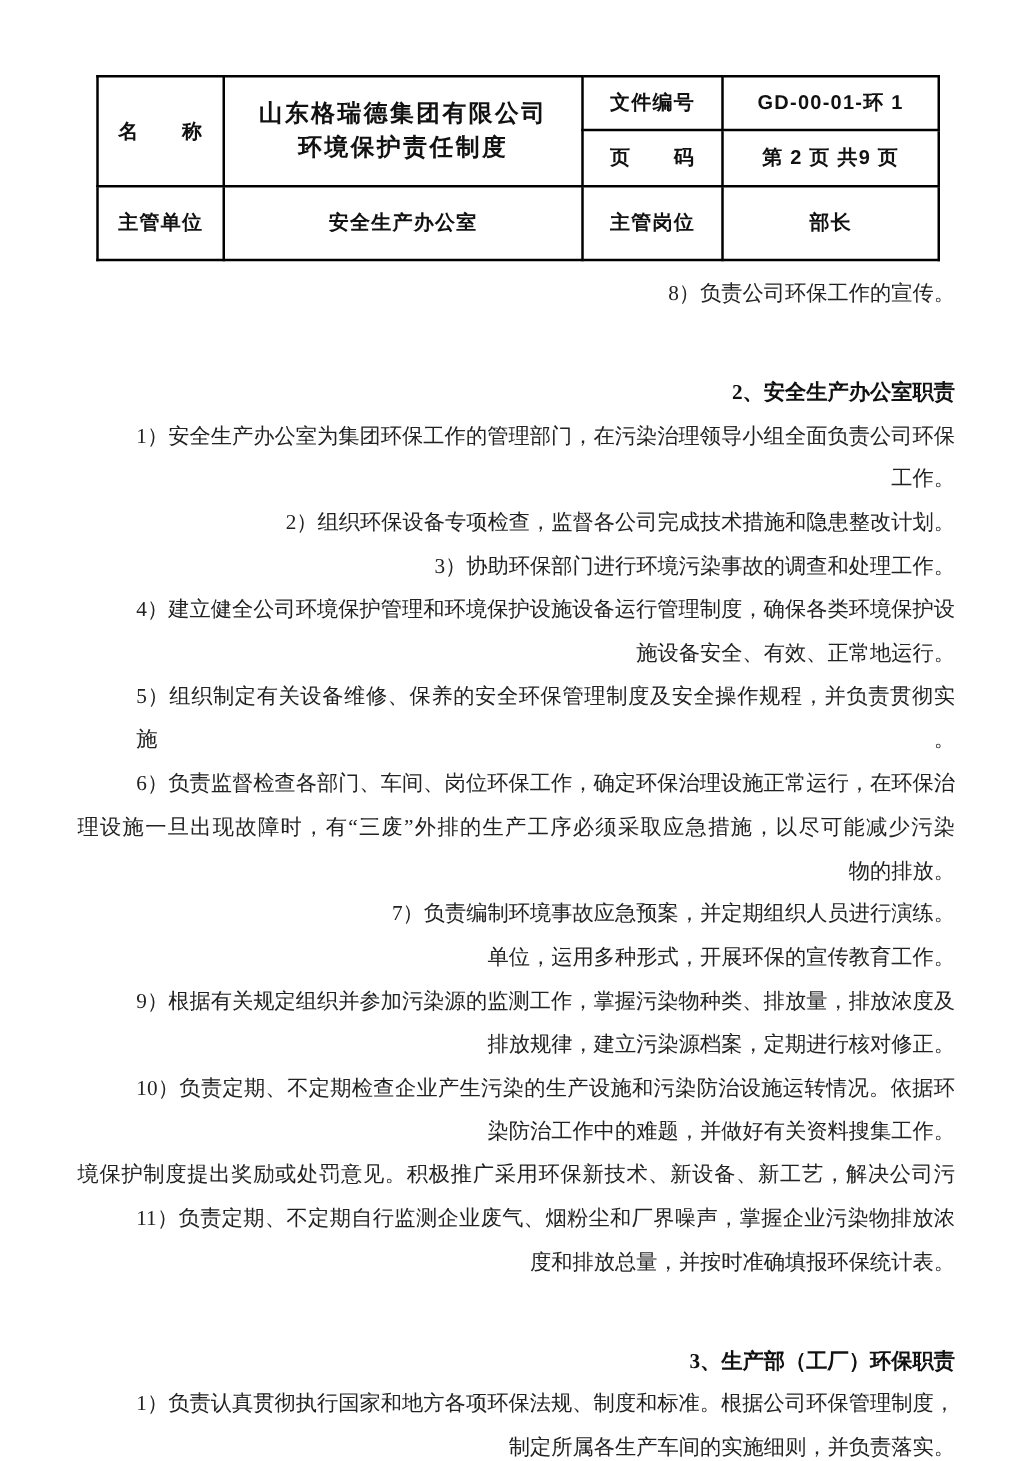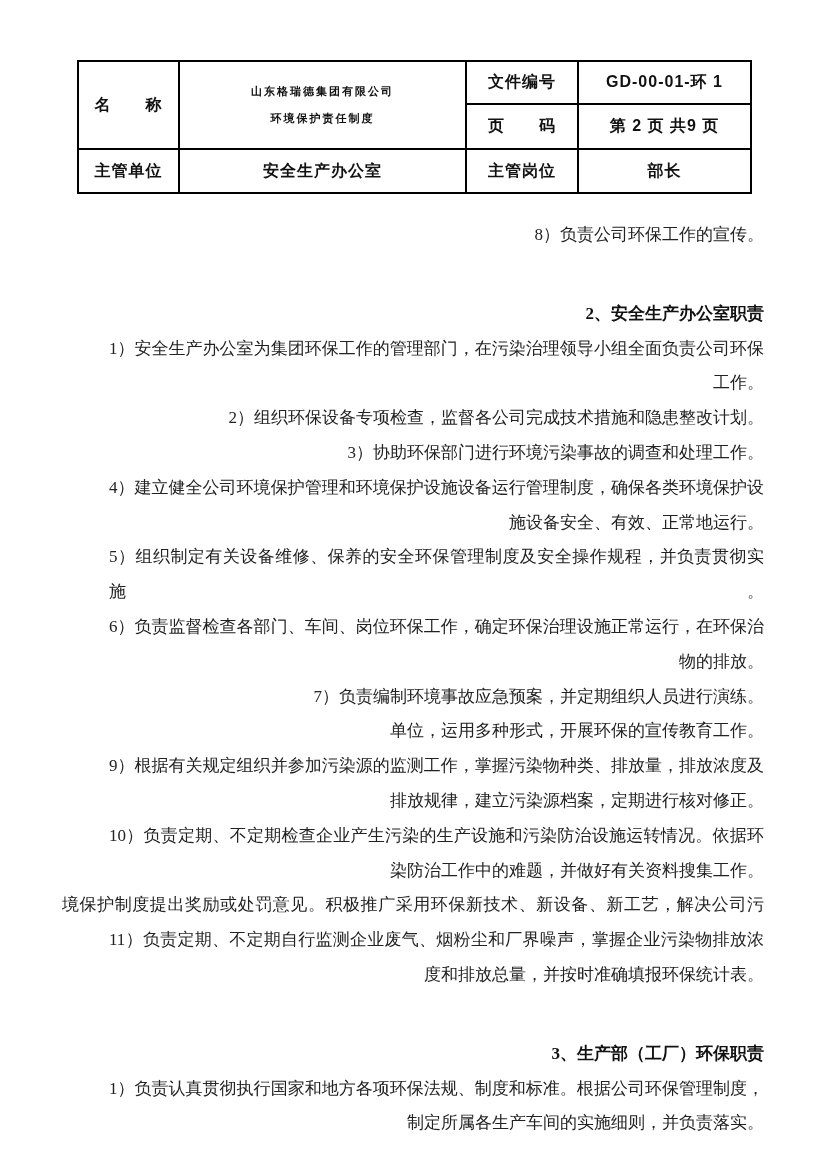--- a/index.html
+++ b/index.html
@@ -19,21 +19,21 @@
     color:#111111;
   }
   table.hdr td{
     border:2px solid #000000;
     text-align:center;vertical-align:middle;
     font-weight:700;font-size:16px;
     letter-spacing:1px;
     padding:0 2px;
   }
   td.namecell div{
-    font-size:11px;letter-spacing:2px;line-height:27px;
+    font-size:19px;letter-spacing:2px;line-height:27px;
   }
   td.docno{font-size:15px;letter-spacing:1px;}
   
   .docbody{
     position:absolute;left:62px;top:218px;width:702px;
     font-size:17px;line-height:34.8px;color:#222222;
   }
   .ln{text-align:right;}
   .pf{padding-left:47px;}
   .hd{padding-left:28px;font-weight:700;color:#111111;margin-top:44px;}
@@ -58,40 +58,41 @@
         <div>山东格瑞德集团有限公司</div>
         <div>环境保护责任制度</div>
       </td>
       <td>文件编号</td>
       <td class="docno">GD-00-01-环 1</td>
     </tr>
     <tr style="height:45px">
       <td>页　　码</td>
       <td>第 2 页 共9 页</td>
     </tr>
-    <tr style="height:44px">
+    <tr style="height:59px">
       <td>主管单位</td>
       <td>安全生产办公室</td>
       <td>主管岗位</td>
       <td>部长</td>
     </tr>
   </tbody>
     </table>
 
   <div class="docbody">
     <div class="ln pf">8）负责公司环保工作的宣传。</div>
     <div class="ln hd">2、安全生产办公室职责</div>
     <div class="ln pf just">1）安全生产办公室为集团环保工作的管理部门，在污染治理领导小组全面负责公司环保</div>
     <div class="ln">工作。</div>
     <div class="ln pf">2）组织环保设备专项检查，监督各公司完成技术措施和隐患整改计划。</div>
     <div class="ln pf">3）协助环保部门进行环境污染事故的调查和处理工作。</div>
     <div class="ln pf just">4）建立健全公司环境保护管理和环境保护设施设备运行管理制度，确保各类环境保护设</div>
     <div class="ln">施设备安全、有效、正常地运行。</div>
     <div class="ln pf just">5）组织制定有关设备维修、保养的安全环保管理制度及安全操作规程，并负责贯彻实施。</div>
     <div class="ln pf just">6）负责监督检查各部门、车间、岗位环保工作，确定环保治理设施正常运行，在环保治</div>
+    <div class="ln just">理设施一旦出现故障时，有“三废”外排的生产工序必须采取应急措施，以尽可能减少污染</div>
     <div class="ln">物的排放。</div>
     <div class="ln pf">7）负责编制环境事故应急预案，并定期组织人员进行演练。</div>
     <div class="ln">单位，运用多种形式，开展环保的宣传教育工作。</div>
     <div class="ln pf just">9）根据有关规定组织并参加污染源的监测工作，掌握污染物种类、排放量，排放浓度及</div>
     <div class="ln">排放规律，建立污染源档案，定期进行核对修正。</div>
     <div class="ln pf just">10）负责定期、不定期检查企业产生污染的生产设施和污染防治设施运转情况。依据环</div>
     <div class="ln">染防治工作中的难题，并做好有关资料搜集工作。</div>
     <div class="ln just">境保护制度提出奖励或处罚意见。积极推广采用环保新技术、新设备、新工艺，解决公司污</div>
     <div class="ln pf just">11）负责定期、不定期自行监测企业废气、烟粉尘和厂界噪声，掌握企业污染物排放浓</div>
     <div class="ln">度和排放总量，并按时准确填报环保统计表。</div>

